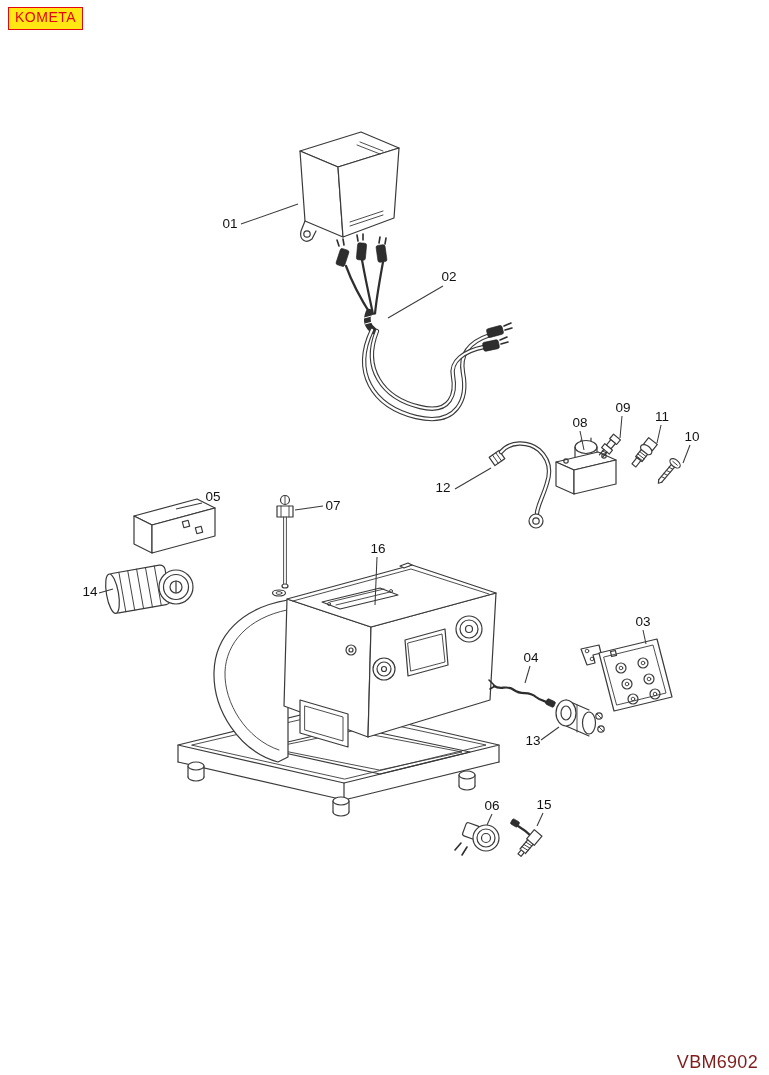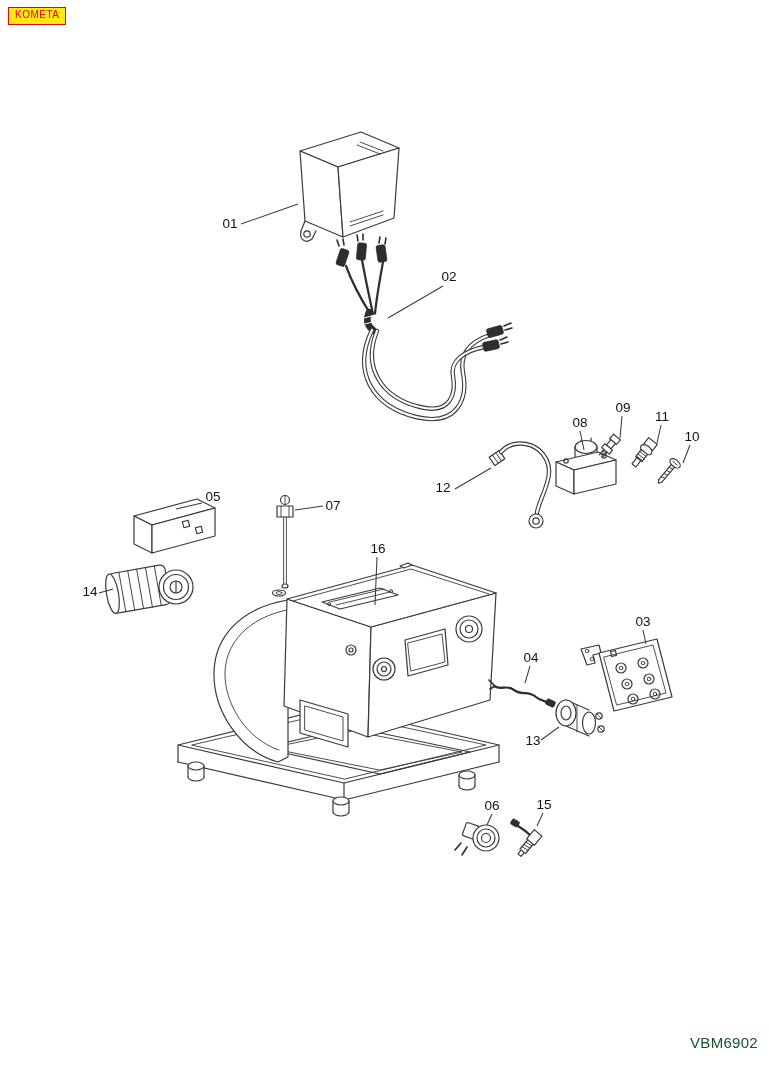--- a/index.html
+++ b/index.html
@@ -1,21 +1,21 @@
 <!DOCTYPE html>
 <html><head>
 <meta charset="utf-8">
 <style>
   html,body{margin:0;padding:0;background:#ffffff;}
   .page{position:relative;width:769px;height:1075px;background:#ffffff;overflow:hidden;
         font-family:"Liberation Sans",sans-serif;}
   .badge{position:absolute;top:7px;left:8px;background:#ffe714;color:#e30613;
-         border:1px solid #e30613;font-size:10px;line-height:1.25;padding:1px 6px 2px;
+         border:1px solid #e30613;font-size:14px;line-height:1.25;padding:1px 6px 2px;
          letter-spacing:.5px;}
-  .doc-code{position:absolute;right:11px;bottom:24px;font-size:15px;color:#14532d;
+  .doc-code{position:absolute;right:11px;bottom:2px;font-size:18px;color:#7f1d1d;
             letter-spacing:.3px;}
   svg.diagram{position:absolute;left:0;top:0;}
   .ln{fill:none;stroke:#3a3a3a;stroke-width:1.2;stroke-linecap:round;stroke-linejoin:round;}
   .fw{fill:#ffffff;}
   .fd{fill:#2e2e2e;stroke:#1e1e1e;stroke-width:.6;}
   .wire{fill:none;stroke:#2e2e2e;stroke-width:2.2;stroke-linecap:round;}
   .pin{fill:none;stroke:#2e2e2e;stroke-width:1.6;stroke-linecap:round;}
   .co{fill:none;stroke:#3a3a3a;stroke-width:4.4;stroke-linecap:round;}
   .ci{fill:none;stroke:#ffffff;stroke-width:2.2;stroke-linecap:round;}
   .tie{fill:none;stroke:#ffffff;stroke-width:1;}

